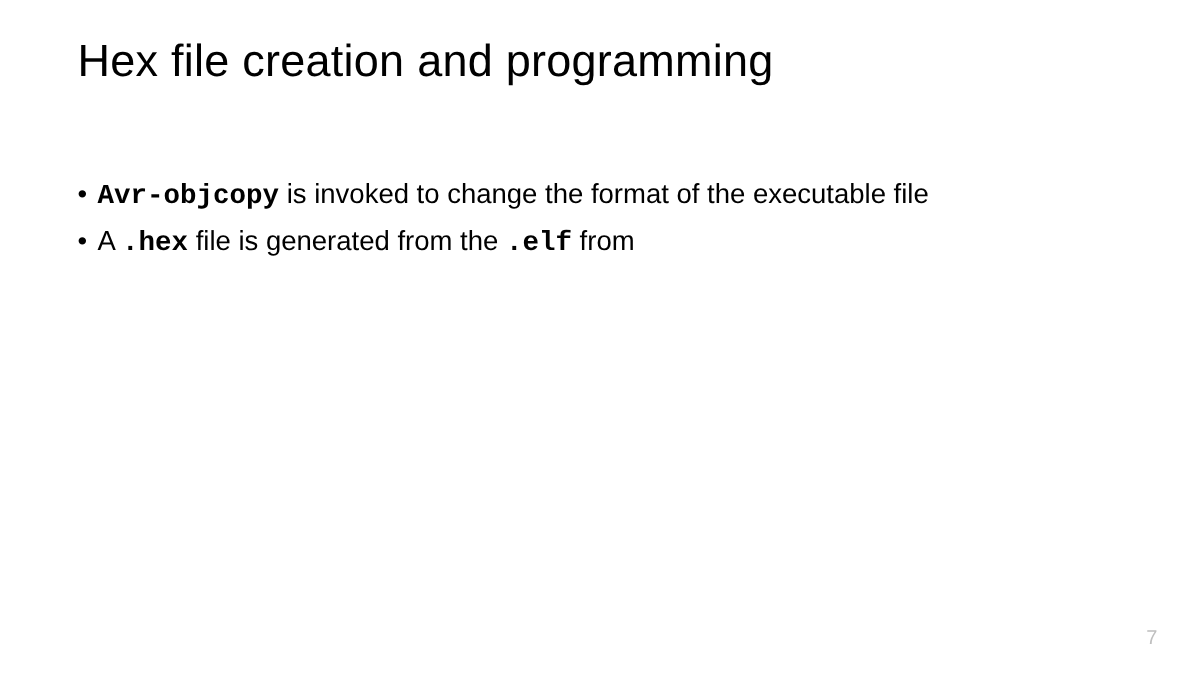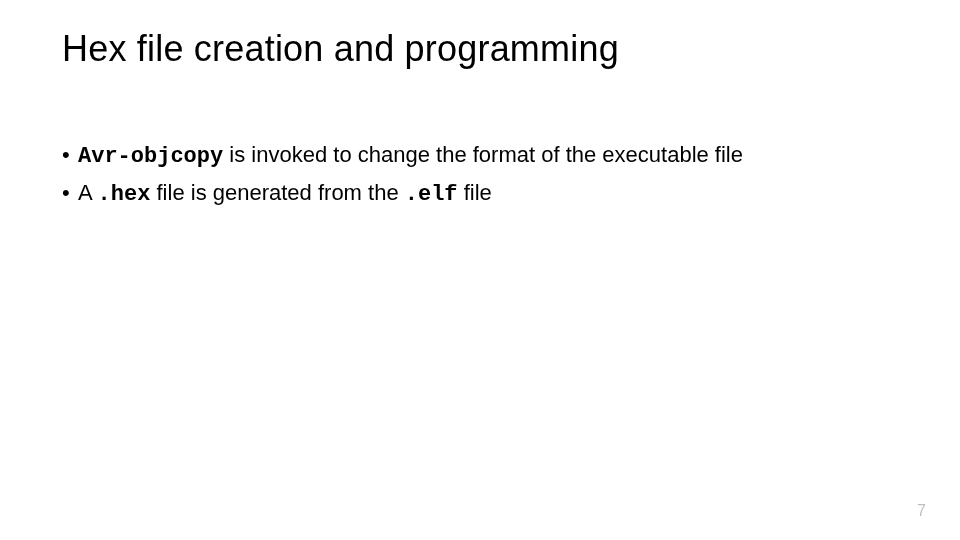--- a/index.html
+++ b/index.html
@@ -25,21 +25,21 @@
     <div class="bullet">
       <div class="dot">•</div>
       <div class="txt">
         <span class="mono">Avr-objcopy</span><span> is invoked to change the format of the executable file</span>
       </div>
     </div>
 
     <div class="bullet">
       <div class="dot">•</div>
       <div class="txt">
-        <span>A </span><span class="mono">.hex</span><span> file is generated from the </span><span class="mono">.elf</span><span> file</span>
+        <span>A </span><span class="mono">.hex</span><span> file is generated from the </span><span class="mono">.elf</span><span> from</span>
       </div>
     </div>
 
   </div>
 
   <div class="pagenum">7</div>
 
 </div>
 
 </body></html>

